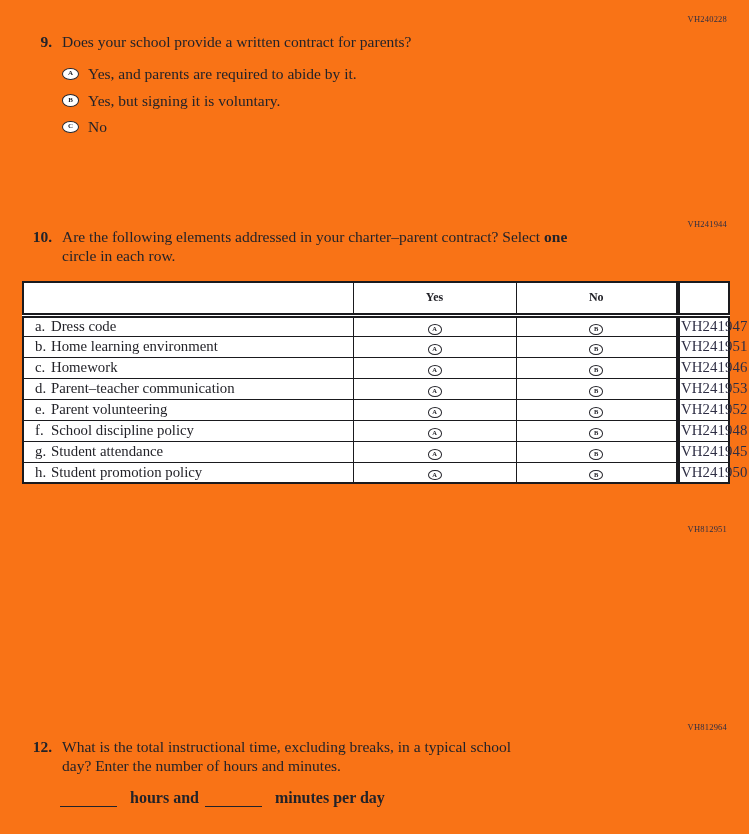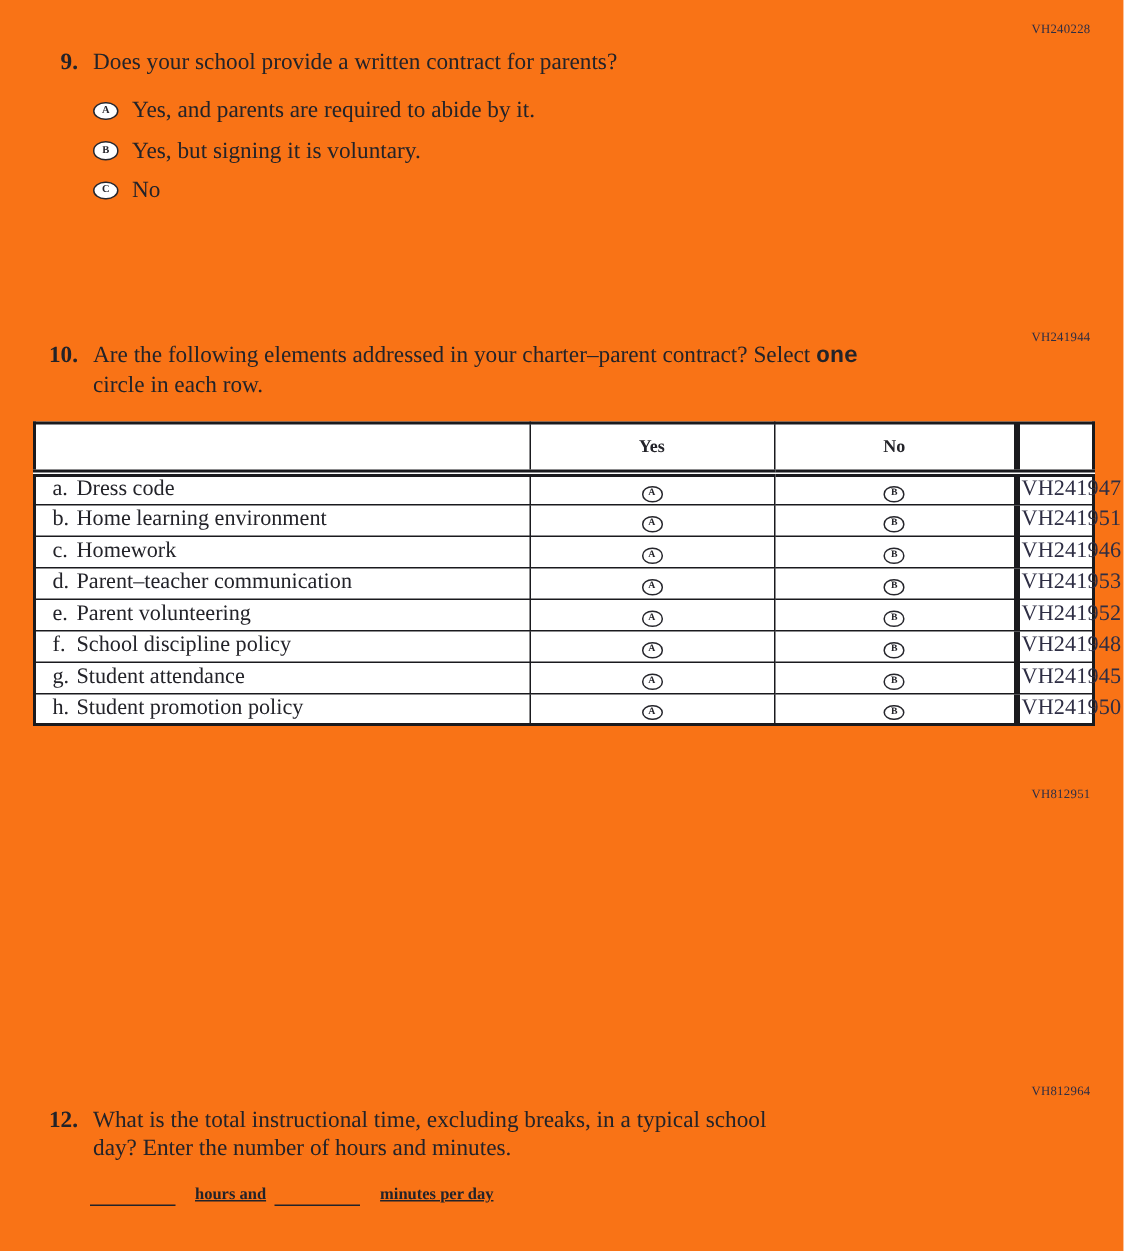--- a/index.html
+++ b/index.html
@@ -13,21 +13,21 @@
     position:absolute; right:22px; font-size:8.5px; letter-spacing:0.2px;
     color:#2e2e44; white-space:nowrap;
   }
   .question { position:absolute; left:22px; display:flex; align-items:flex-start; }
   .q-num {
     flex:none; width:30px; text-align:right; font-weight:700;
     font-size:15.5px; line-height:1.25;
   }
   .q-body { margin-left:10px; font-size:15.5px; line-height:1.25; max-width:620px; }
   .q-line { white-space:nowrap; }
-  .q-line b { font-weight:700;font-family:Liberation Mono, monospace; }
+  .q-line b { font-weight:700; }
   .options { margin-top:14px; }
   .option { display:flex; align-items:center; margin-bottom:9.5px; height:17px; }
   .bubble {
     display:inline-flex; align-items:center; justify-content:center;
     width:17px; height:12.5px; border:1.2px solid #26262c; border-radius:50%;
     font-size:7px; font-weight:700; line-height:1; flex:none; color:#26262c;
     background:#fff;
   }
   .option .bubble { margin-right:9px; }
   .option-label { font-size:15.5px; }
@@ -52,21 +52,21 @@
   table.grid tbody .bubble { width:14px; height:10.5px; font-size:6.5px; border-width:1.1px; }
 
   .boxes-row { position:absolute; left:57px; top:607px; display:flex; align-items:center; height:34px; }
   .numbox {
     width:21px; height:31px; background:#fff; flex:none;
     border:2px solid #141418; border-left-width:3px; border-right-width:3px;
     margin-right:6px;
   }
   .unit-label { font-weight:700; font-size:15.5px; margin-left:5px; }
 
-  .fill-row { position:absolute; left:60px; top:785px; font-size:11px; height:22px; display:flex; align-items:center;text-decoration:underline; }
+  .fill-row { position:absolute; left:60px; top:785px; font-size:16px; height:22px; display:flex; align-items:flex-end; }
   .blank {
     display:inline-block; width:57px; height:15px; flex:none;
     border-bottom:1.8px solid #232329;
   }
   .fill-label { font-weight:700; }
   .fill-row .sp-sm { width:6px; flex:none; }
   .fill-row .sp-md { width:13px; flex:none; }
 </style>
 </head>
 <body>

